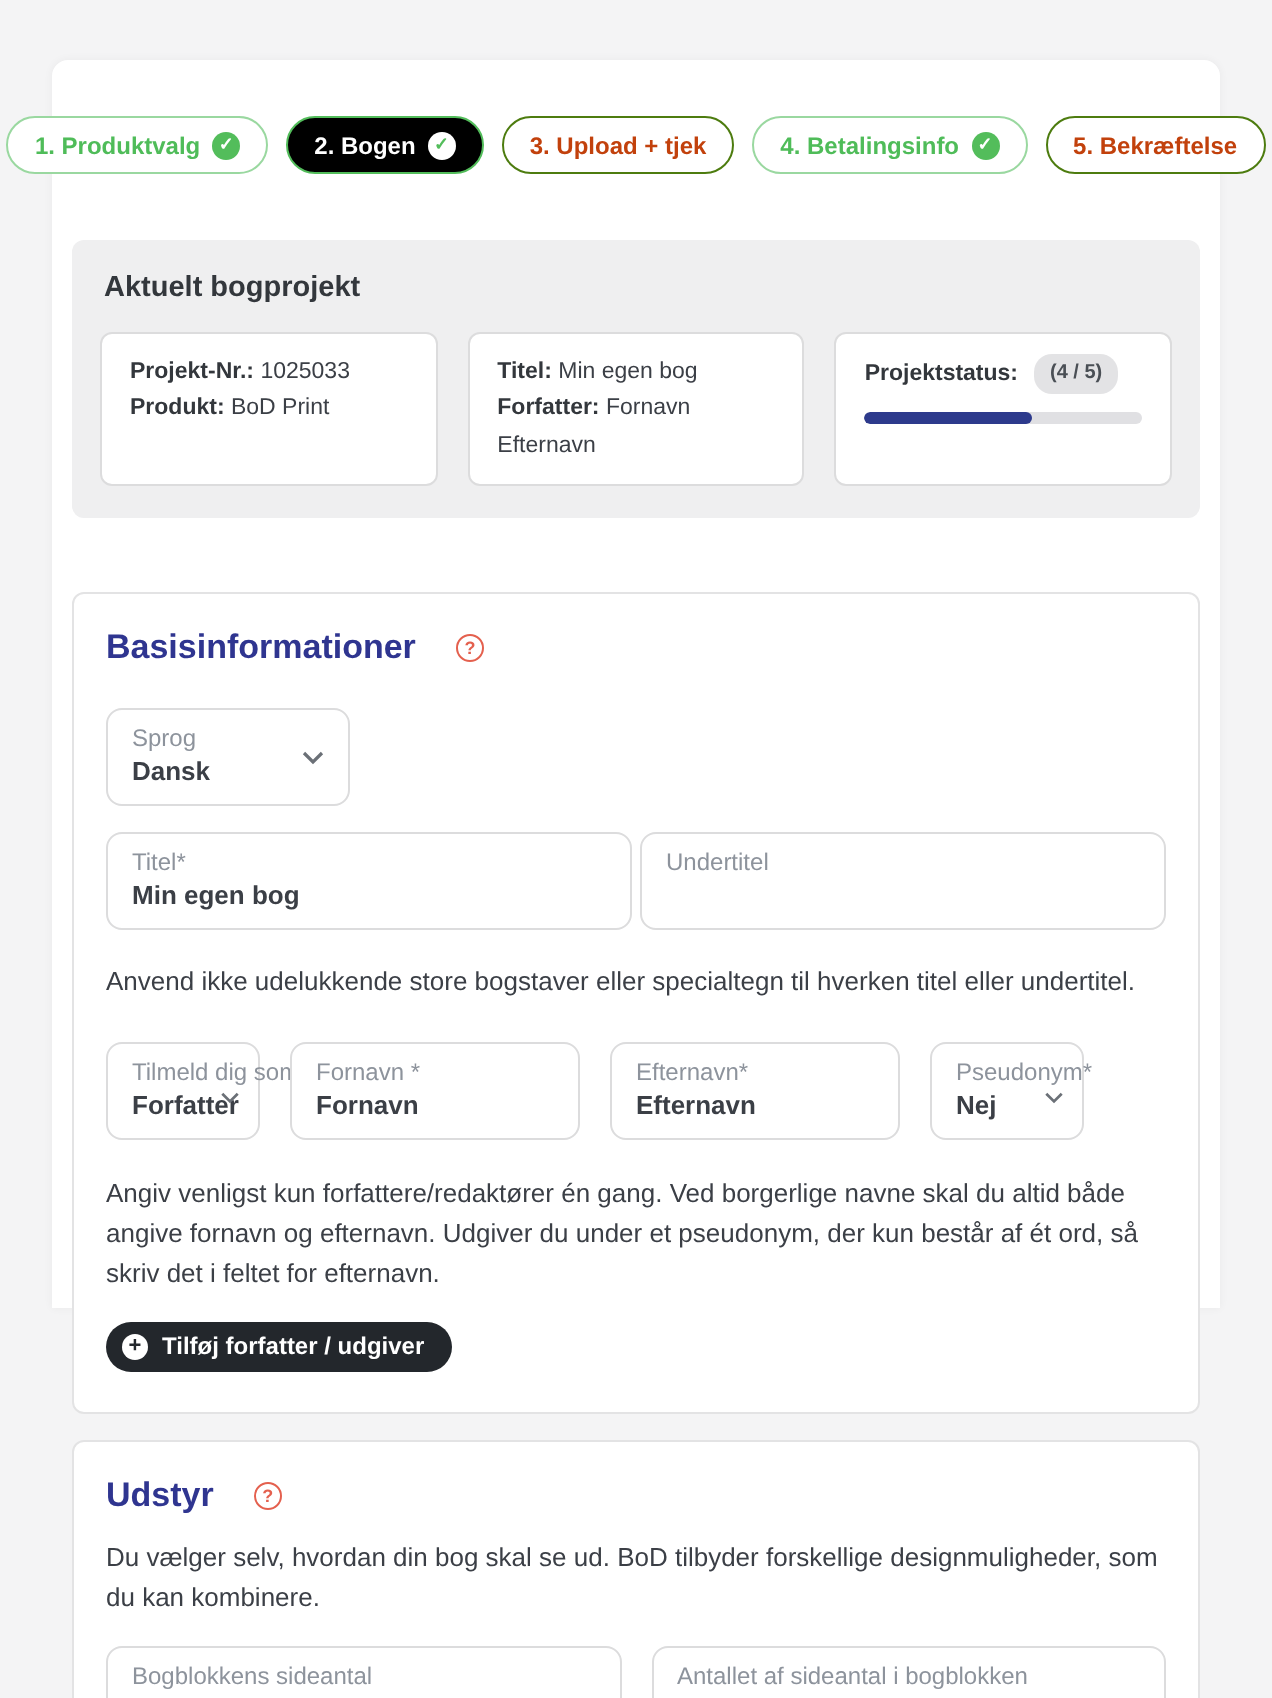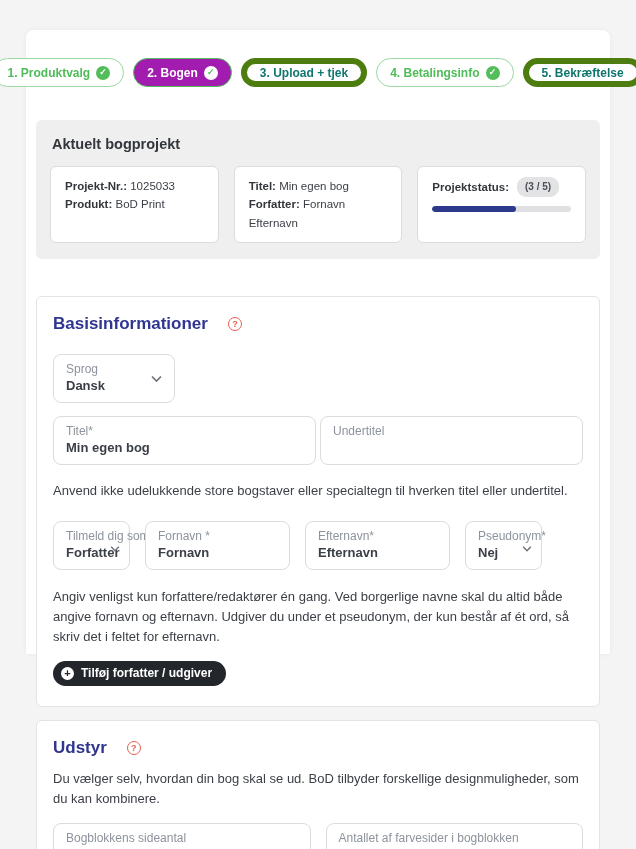--- a/index.html
+++ b/index.html
@@ -18,22 +18,22 @@
   }
   
   .steps { display:flex; justify-content:center; gap:9px; }
   .step {
     display:inline-flex; align-items:center; gap:6px;
     height:29px; padding:0 13px; border-radius:15px;
     font-size:12px; font-weight:bold; background:#fff; white-space:nowrap;
     cursor:pointer;
   }
   .step.done   { border:1px solid #9ad8a0; color:#4fbc59; }
-  .step.active { background:#a21caf; border:1px solid #53bd5b; color:#fff; }
-  .step.pending{ border:6px solid #4d7c0f; color:#0f766e; }
+  .step.active { background:#000000; border:1px solid #53bd5b; color:#fff; }
+  .step.pending{ border:1px solid #4d7c0f; color:#c2410c; }
   .check {
     width:14px; height:14px; border-radius:50%;
     display:inline-flex; align-items:center; justify-content:center;
     font-size:9px; line-height:1; font-weight:bold;
   }
   .step.done .check   { background:#53bd5b; color:#fff; }
   .step.active .check { background:#fff; color:#53bd5b; }
   
   .project-section {
     margin-top:33px; background:#efeff0; border-radius:6px;
@@ -136,21 +136,21 @@
         <div><b>Projekt-Nr.:</b> <span>1025033</span></div>
         <div><b>Produkt:</b> <span>BoD Print</span></div>
       </div>
       <div class="project-card">
         <div><b>Titel:</b> <span>Min egen bog</span></div>
         <div><b>Forfatter:</b> <span>Fornavn Efternavn</span></div>
       </div>
       <div class="project-card">
         <div class="status-row">
           <b>Projektstatus:</b>
-          <span class="status-badge">(3 / 5)</span>
+          <span class="status-badge">(4 / 5)</span>
         </div>
         <div class="progress-track">
           <div class="progress-fill" style="width:60%"></div>
         </div>
       </div>
     </div>
   </div>
 
   <div class="section">
     <h2 class="section-heading">
@@ -219,20 +219,20 @@
     </h2>
 
     <div class="desc">Du vælger selv, hvordan din bog skal se ud. BoD tilbyder forskellige designmuligheder, som du kan kombinere.</div>
 
     <div class="row-pages">
       <div class="field">
         <div class="flabel">Bogblokkens sideantal</div>
         <div class="fvalue">100</div>
       </div>
       <div class="field">
-        <div class="flabel">Antallet af farvesider i bogblokken</div>
+        <div class="flabel">Antallet af sideantal i bogblokken</div>
         <div class="fvalue">0</div>
       </div>
     </div>
 
   </div>
 
 </div>
 
 </body></html>

